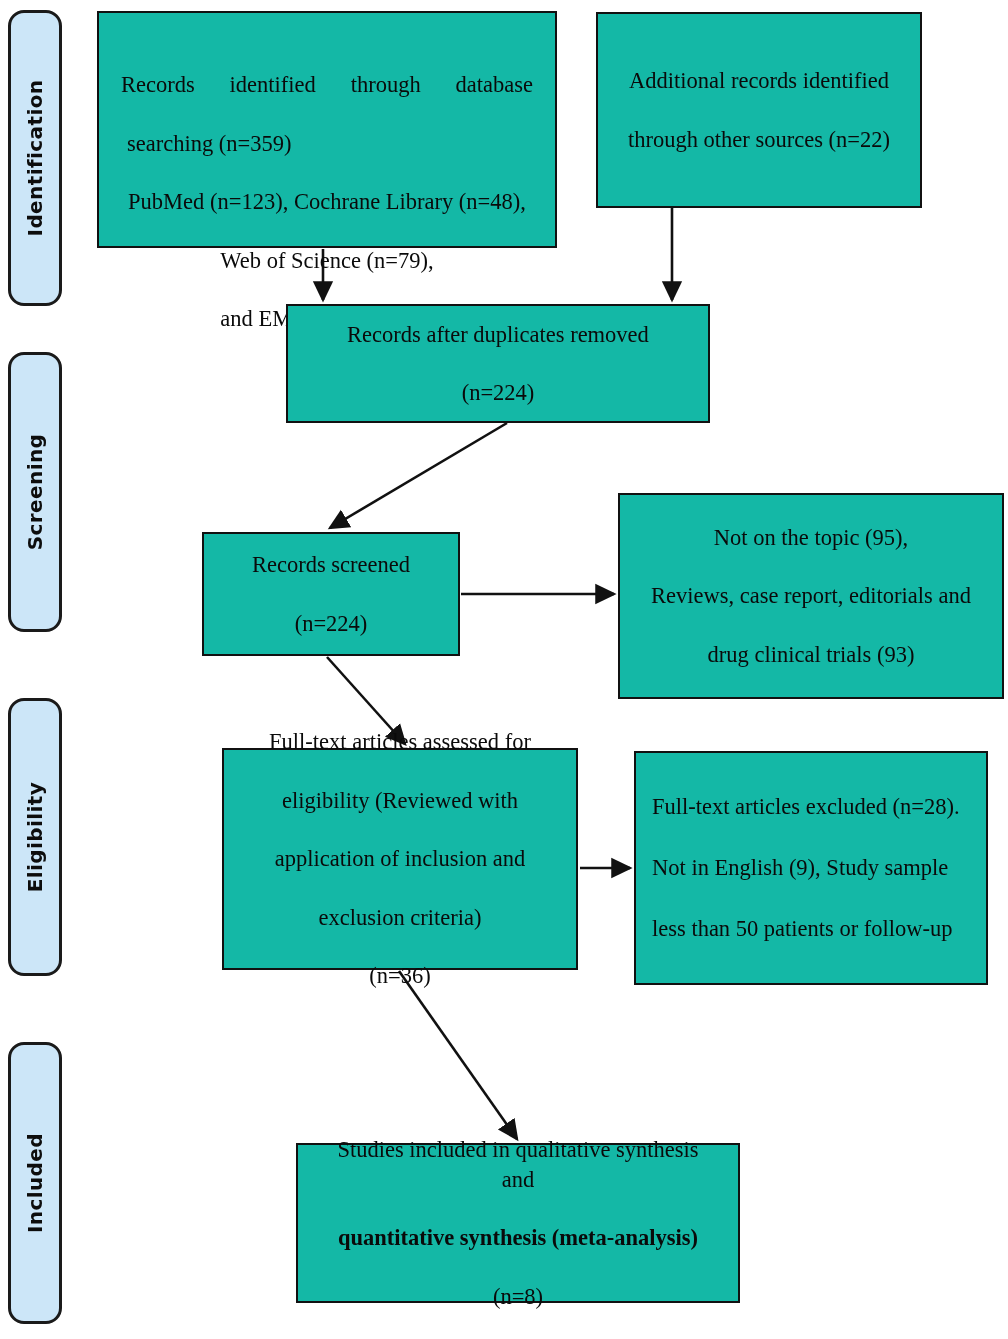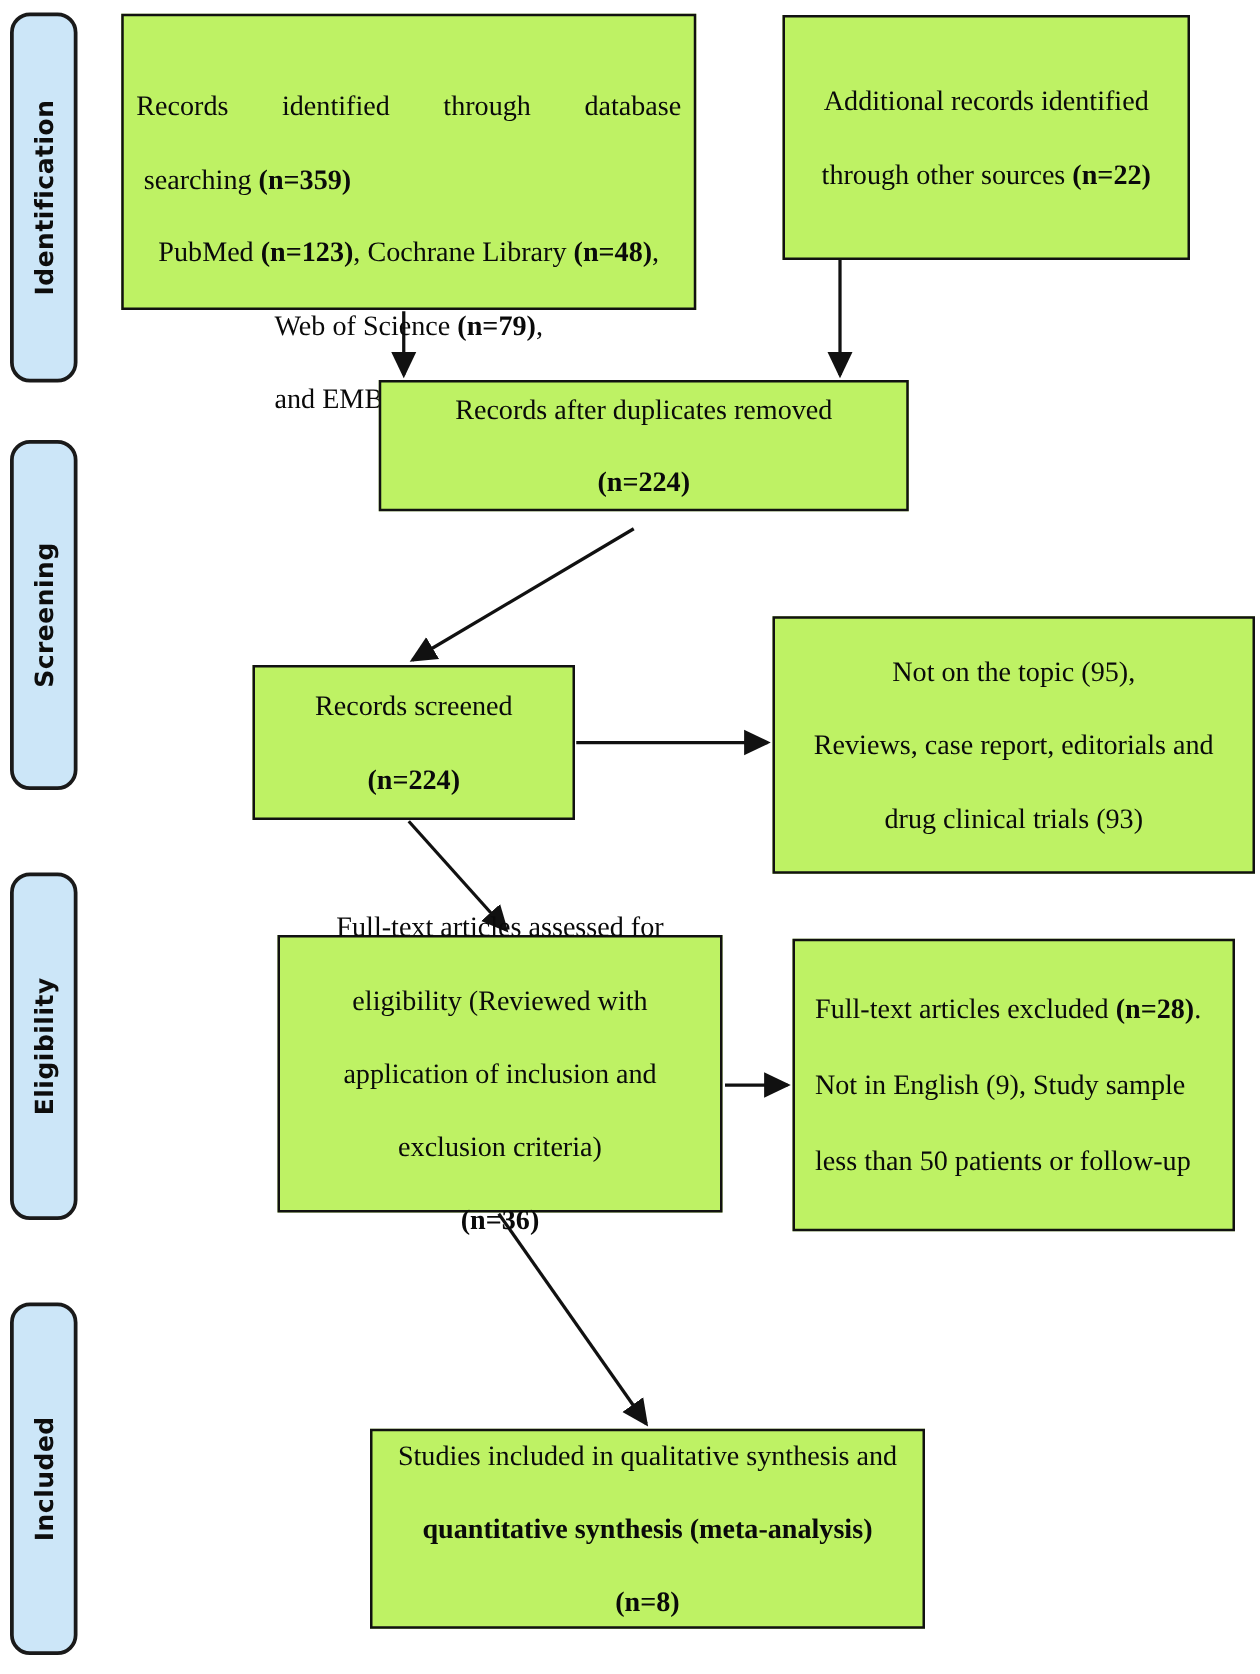--- a/index.html
+++ b/index.html
@@ -36,37 +36,37 @@
     color: #0d0d0d;
     white-space: nowrap;
     transform: rotate(-90deg);
     transform-origin: center center;
   }
 
   
   .box {
     position: absolute;
     box-sizing: border-box;
-    background: #bef264;
+    background: #14b8a6;
     border: 2.5px solid #111111;
     display: flex;
     align-items: center;
     justify-content: center;
-    padding: 6px 10px;
+    padding: 6px 22px;
   }
   .box-text {
     width: 100%;
     color: #0a0a0a;
     font-family: "Liberation Serif", "DejaVu Serif", serif;
     font-size: 22.5px;
     line-height: 1.30;
     text-align: center;
     white-space: pre-line;
   }
-  .box-text b { font-weight: bold; }
+  .box-text b { font-weight: normal; }
 
   
   #box-identified .line-just {
     text-align: justify;
     text-align-last: justify;
     display: block;
   }
   #box-identified .line-left {
     display: block;
     text-align: left;
@@ -131,28 +131,28 @@
   <div class="box" id="box-identified" style="left:97px; top:11px; width:460px; height:237px; align-items:flex-start;">
     <div class="box-text" style="padding-top:22px;">
       <span class="line-just">Records identified through database</span>
       <span class="line-left"><span>searching </span><b>(n=359)</b></span>
       <span class="line-center"><span>PubMed </span><b>(n=123)</b><span>, Cochrane Library </span><b>(n=48)</b><span>,</span></span>
       <span class="line-center"><span>Web of Science </span><b>(n=79)</b><span>,</span></span>
       <span class="line-center"><span>and EMBASE </span><b>(n=109)</b><span>.</span></span>
     </div>
   </div>
 
-  <div class="box" style="left:626px; top:12px; width:326px; height:196px;">
+  <div class="box" style="left:596px; top:12px; width:326px; height:196px;">
     <div class="box-text">
       <span style="display:block;">Additional records identified</span>
       <span style="display:block;"><span>through other sources </span><b>(n=22)</b></span>
     </div>
   </div>
 
-  <div class="box" style="left:286px; top:304px; width:424px; height:105px;margin-left:17px;">
+  <div class="box" style="left:286px; top:304px; width:424px; height:119px;">
     <div class="box-text">
       <span style="display:block;">Records after duplicates removed</span>
       <b style="display:block;">(n=224)</b>
     </div>
   </div>
 
   <div class="box" style="left:202px; top:532px; width:258px; height:124px;">
     <div class="box-text">
       <span style="display:block;">Records screened</span>
       <b style="display:block;">(n=224)</b>

